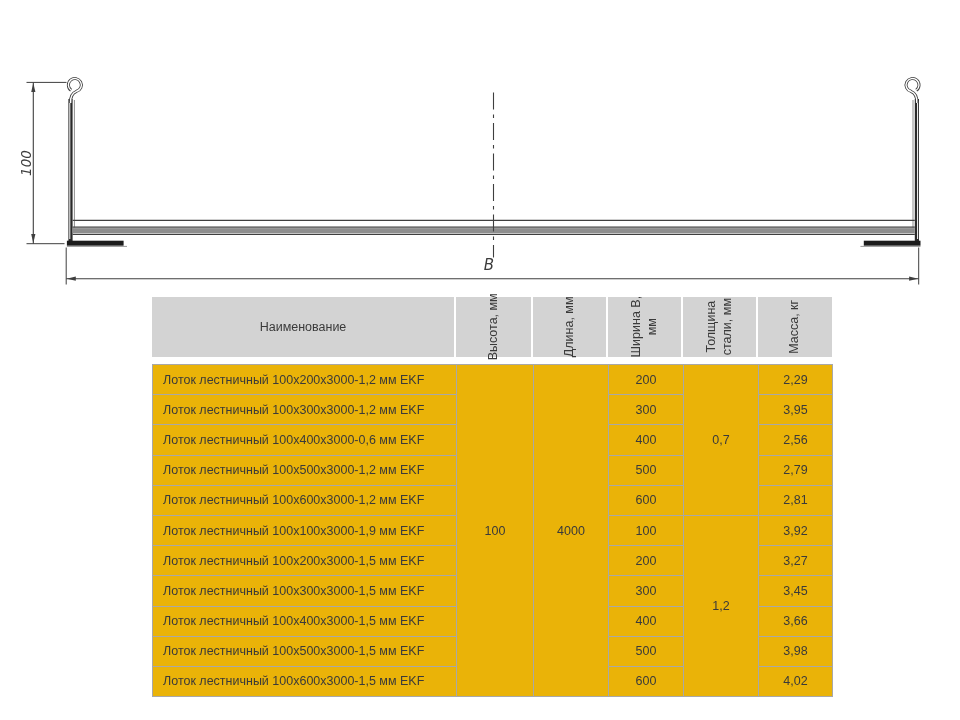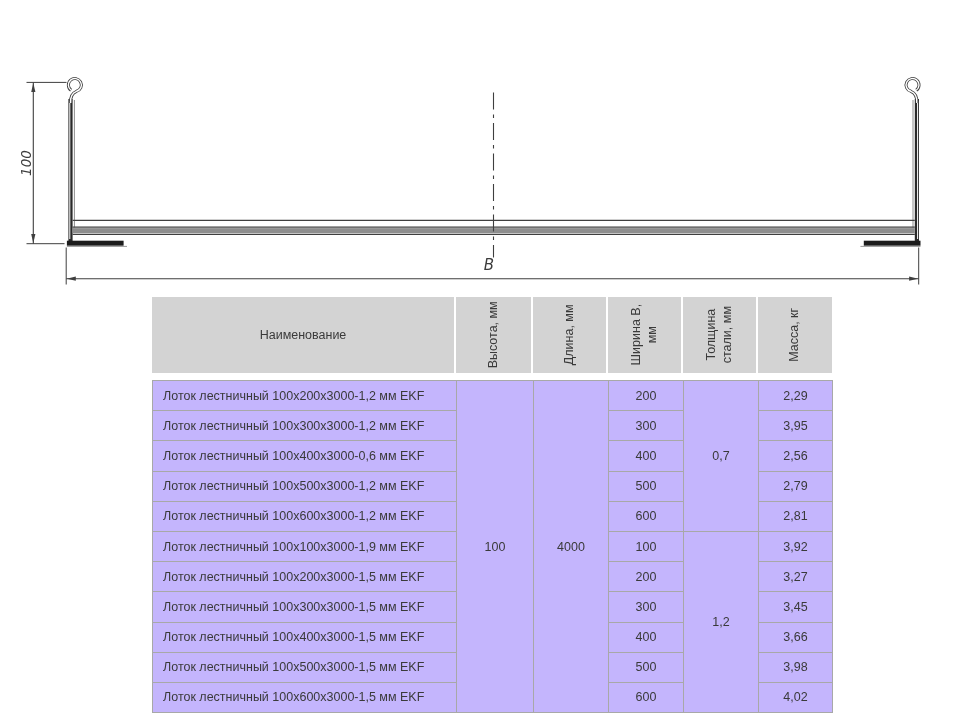--- a/index.html
+++ b/index.html
@@ -8,42 +8,42 @@
     font-family:"Liberation Sans",sans-serif;
     -webkit-font-smoothing:antialiased;
   }
   .canvas{position:relative;width:960px;height:720px;overflow:hidden;background:#fff;}
 
   
   svg.drawing{position:absolute;top:0;left:0;display:block;}
 
   
   .table-wrap{position:absolute;left:152px;top:297px;width:680px;}
-  .thead{display:flex;height:76px;margin-bottom:7px;}
+  .thead{display:flex;height:60px;margin-bottom:7px;}
   .hcell{
     background:#d3d3d3;display:flex;align-items:center;justify-content:center;
     box-sizing:border-box;border-right:2px solid #ffffff;
     color:#3a3a3a;font-size:12.5px;
   }
   .hcell:last-child{border-right:none;}
   .w-name{width:304px;}
   .w-h{width:77px;}
   .w-l{width:75px;}
   .w-w{width:75px;}
   .w-t{width:75px;}
   .w-m{width:74px;}
   .vtext{
     transform:rotate(-90deg);
     white-space:pre-line;text-align:center;line-height:1.25;
   }
   table.spec{border-collapse:collapse;table-layout:fixed;width:680px;}
   table.spec td{
     border:1px solid #a8a8a8;height:29.2px;padding:0;
     font-size:12.5px;color:#3a3a3a;text-align:center;
-    white-space:nowrap;overflow:hidden;background:#c4b5fd;
+    white-space:nowrap;overflow:hidden;background:#eab308;
   }
   table.spec td.name{text-align:left;padding:0 6px 0 10px;}
 </style>
 </head>
 <body>
 
 <div class="canvas">
 
   <svg class="drawing" width="960" height="300" viewBox="0 0 960 300">
 

